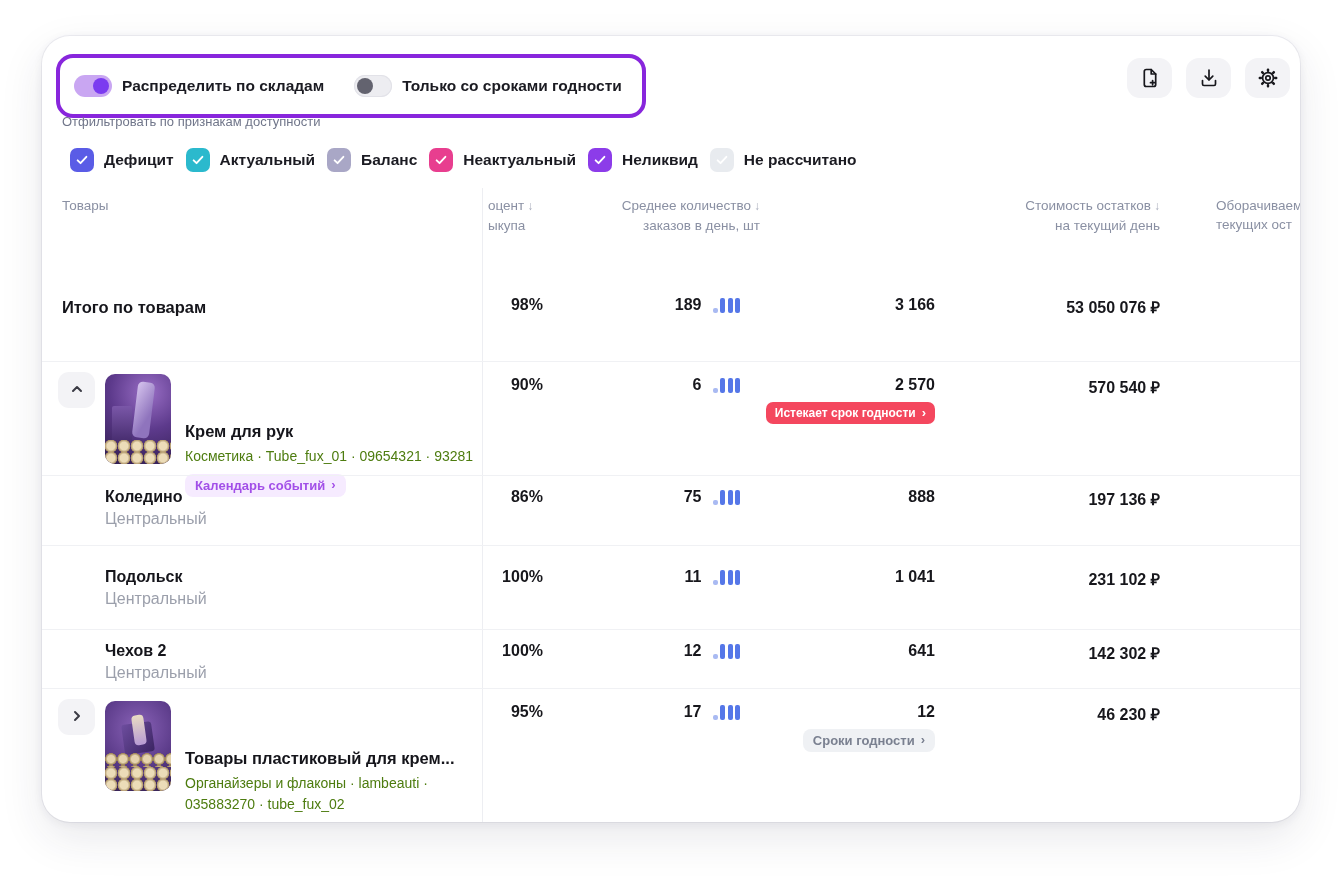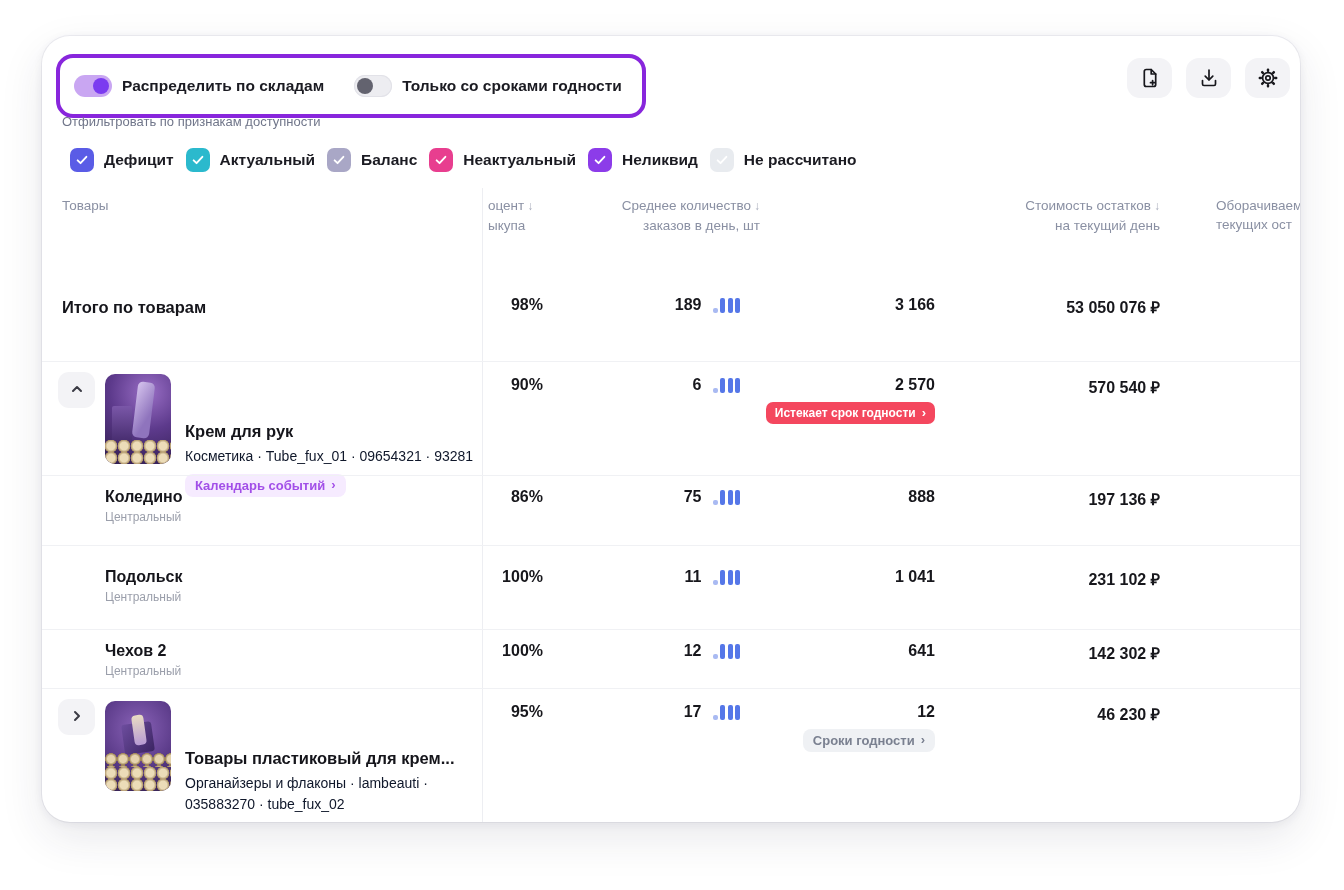--- a/index.html
+++ b/index.html
@@ -68,23 +68,23 @@
                  background:linear-gradient(#e9dcc2,#b79ad4); transform:rotate(-8deg); }
   .pearls { position:absolute; left:0; right:0; bottom:0; height:24px;
             background-image:radial-gradient(circle at 6px 6px, #ecdcb8 42%, #a98f62 68%, transparent 72%);
             background-size:13px 12px; }
   .img-b .pearls2 { position:absolute; left:0; right:0; top:52px; height:14px;
             background-image:radial-gradient(circle at 6px 6px, #e6d4ae 42%, #9c8257 68%, transparent 72%);
             background-size:12px 12px; }
 
   .prod-info { position:absolute; left:143px; top:12px; width:300px;margin-top:48px; }
   .prod-title { font-size:16.5px; font-weight:700; color:#15151B; margin-bottom:5px; white-space:nowrap; }
-  .prod-meta { font-size:14px; color:#0f172a; line-height:21px; margin-bottom:7px; }
+  .prod-meta { font-size:14px; color:#4d7c0f; line-height:21px; margin-bottom:7px; }
   .wh-title { position:absolute; left:63px; top:12px; font-size:16px; font-weight:700; color:#15151B; }
-  .wh-sub   { position:absolute; left:63px; top:34px; font-size:12px; color:#9B9FAB; }
+  .wh-sub   { position:absolute; left:63px; top:34px; font-size:16px; color:#9B9FAB; }
 
   .badge { display:inline-flex; align-items:flex-start; gap:6px; border-radius:8px; white-space:nowrap; cursor:pointer; }
   .badge-purple { background:#F6EBFF; color:#A24FE8; font-size:13px; font-weight:700; padding:4px 10px; }
   .badge-danger { background:#F4475E; color:#fff; font-size:12px; font-weight:700; padding:4px 9px; border-radius:7px; }
   .badge-neutral{ background:#EFF1F4; color:#7A8090; font-size:13px; padding:4px 10px; }
   .badge .bchev { font-size:13px; line-height:1; }
 
   .val { position:absolute; font-size:16px; font-weight:700; color:#17171C; white-space:nowrap; }
   .row-total .val { top:48px; } .row-prod1 .val, .row-prod2 .val { top:14px; } 
   .row-wh1 .val, .row-wh2 .val, .row-wh3 .val { top:12px; }

